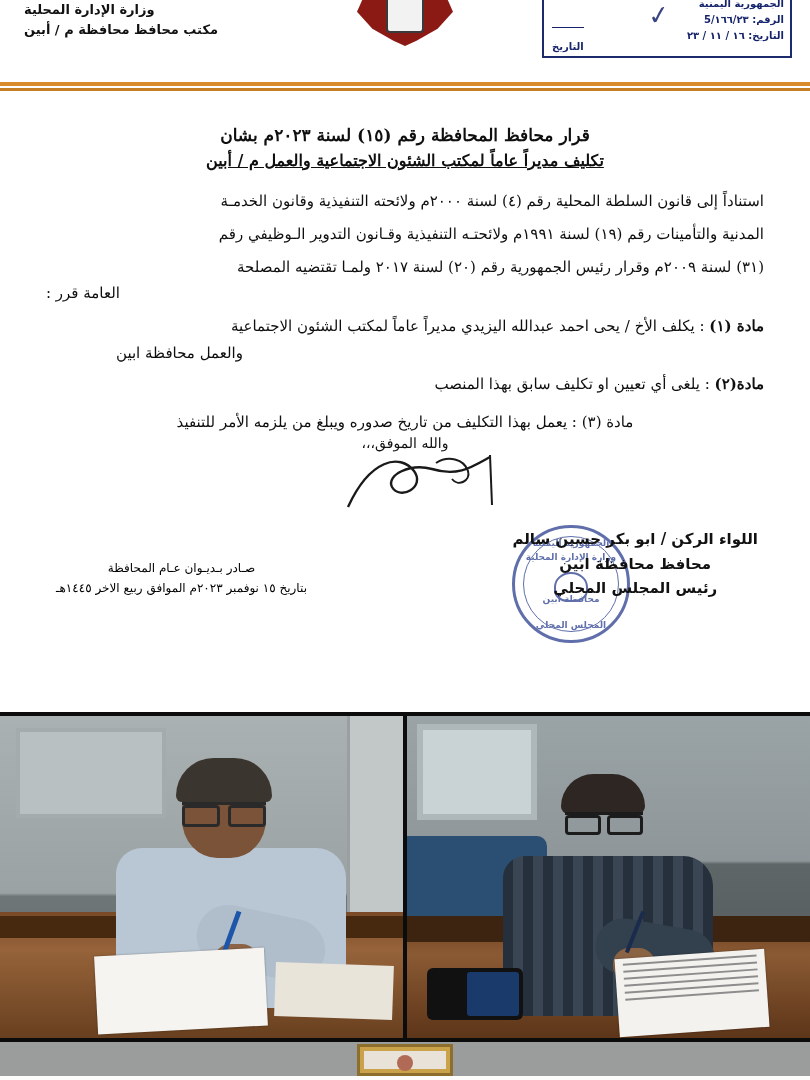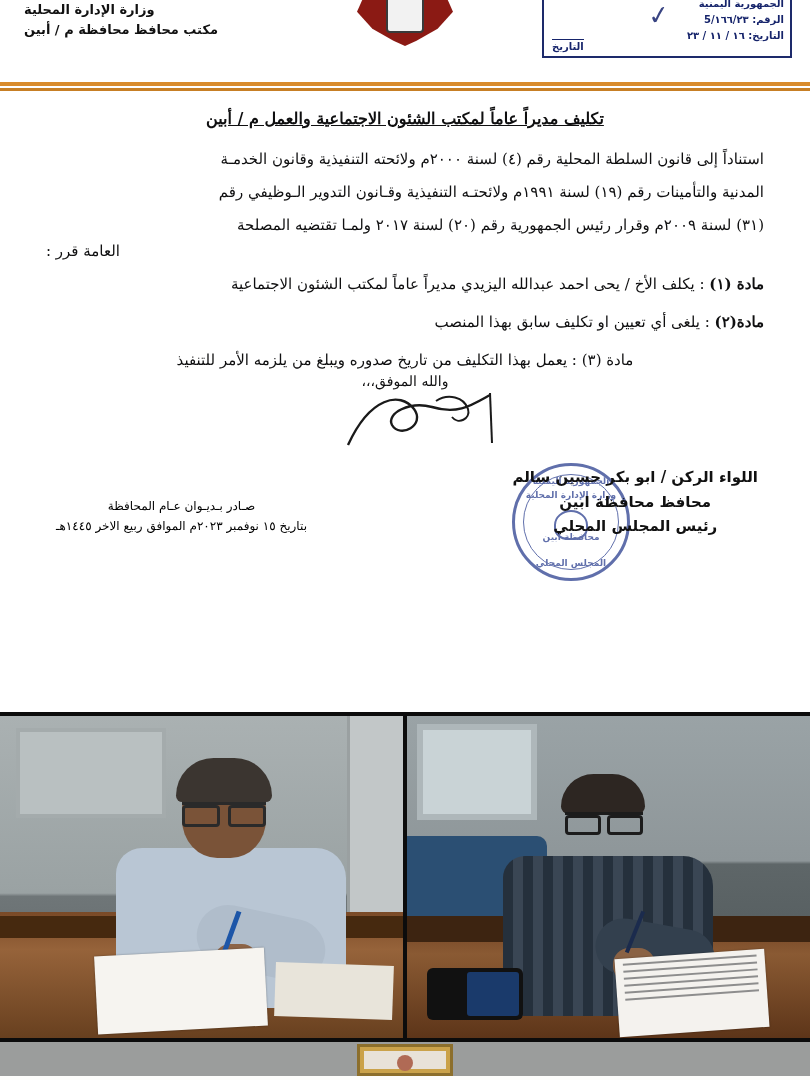--- a/index.html
+++ b/index.html
@@ -62,21 +62,21 @@
     font-family: "DejaVu Serif", serif;
     opacity: .85;
   }
   .stamp-date-tag {
     position: absolute;
     bottom: 4px; left: 8px;
     font-size: 10px;
     color: #16246b;
     font-weight: bold;
     border-top: 1px solid #16246b;
-    padding-top: 1px;
+    padding-top: 13px;
   }
 
   .emblem {
     position: absolute;
     top: -20px;
     left: 50%;
     transform: translateX(-50%);
     width: 96px; height: 72px;
   }
   .emblem .eagle {
@@ -551,31 +551,33 @@
       <div class="header-right-text">
         <div>وزارة الإدارة المحلية</div>
         <div>مكتب محافظ محافظة م / أبين</div>
       </div>
     </div>
 
     <div class="rule"></div>
     <div class="rule2"></div>
 
     <div class="doc-body">
+      <div class="title-1">قرار محافظ المحافظة رقم (١٥) لسنة ٢٠٢٣م بشان</div>
       <div class="title-2">تكليف مديراً عاماً لمكتب الشئون الاجتماعية والعمل م / أبين</div>
 
       <div class="para">استناداً إلى قانون السلطة المحلية رقم (٤) لسنة ٢٠٠٠م ولائحته التنفيذية وقانون الخدمـة</div>
       <div class="para">المدنية والتأمينات رقم (١٩) لسنة ١٩٩١م ولائحتـه التنفيذية وقـانون التدوير الـوظيفي رقم</div>
       <div class="para">(٣١) لسنة ٢٠٠٩م وقرار رئيس الجمهورية رقم (٢٠) لسنة ٢٠١٧ ولمـا تقتضيه المصلحة</div>
       <div class="para-end">العامة قرر :</div>
 
       <div class="article">
         <span class="lbl">مادة (١)</span>
         <span>: يكلف الأخ / يحى احمد عبدالله اليزيدي مديراً عاماً لمكتب الشئون الاجتماعية</span>
       </div>
+      <div class="article-indent">والعمل محافظة ابين</div>
 
       <div class="article">
         <span class="lbl">مادة(٢)</span>
         <span>: يلغى أي تعيين او تكليف سابق بهذا المنصب</span>
       </div>
 
       <div class="article-c">
         <span class="lbl">مادة (٣)</span>
         <span>: يعمل بهذا التكليف من تاريخ صدوره ويبلغ من يلزمه الأمر للتنفيذ</span>
       </div>

